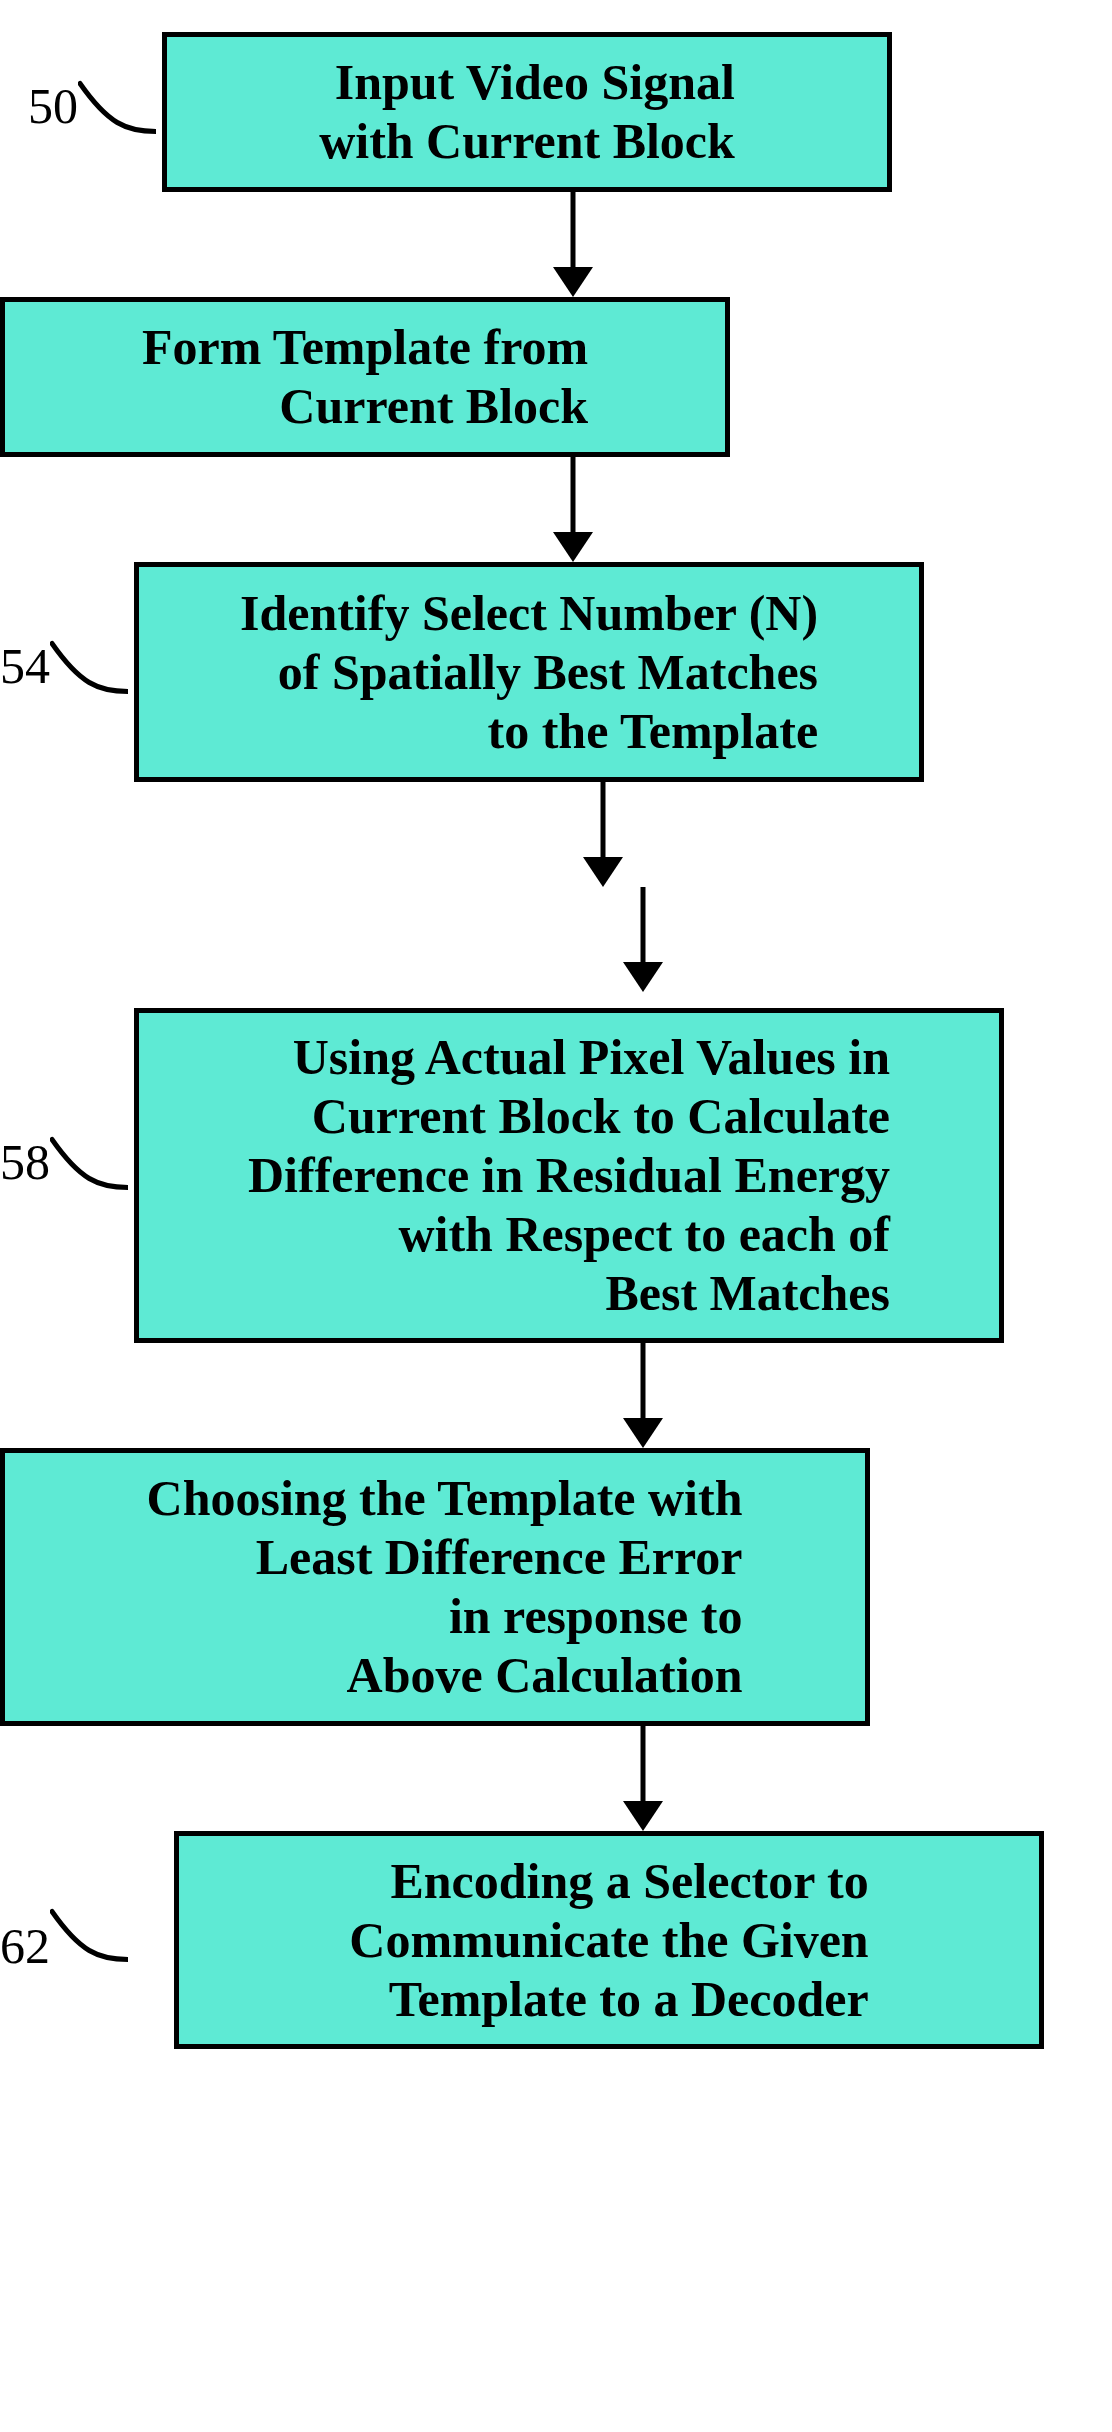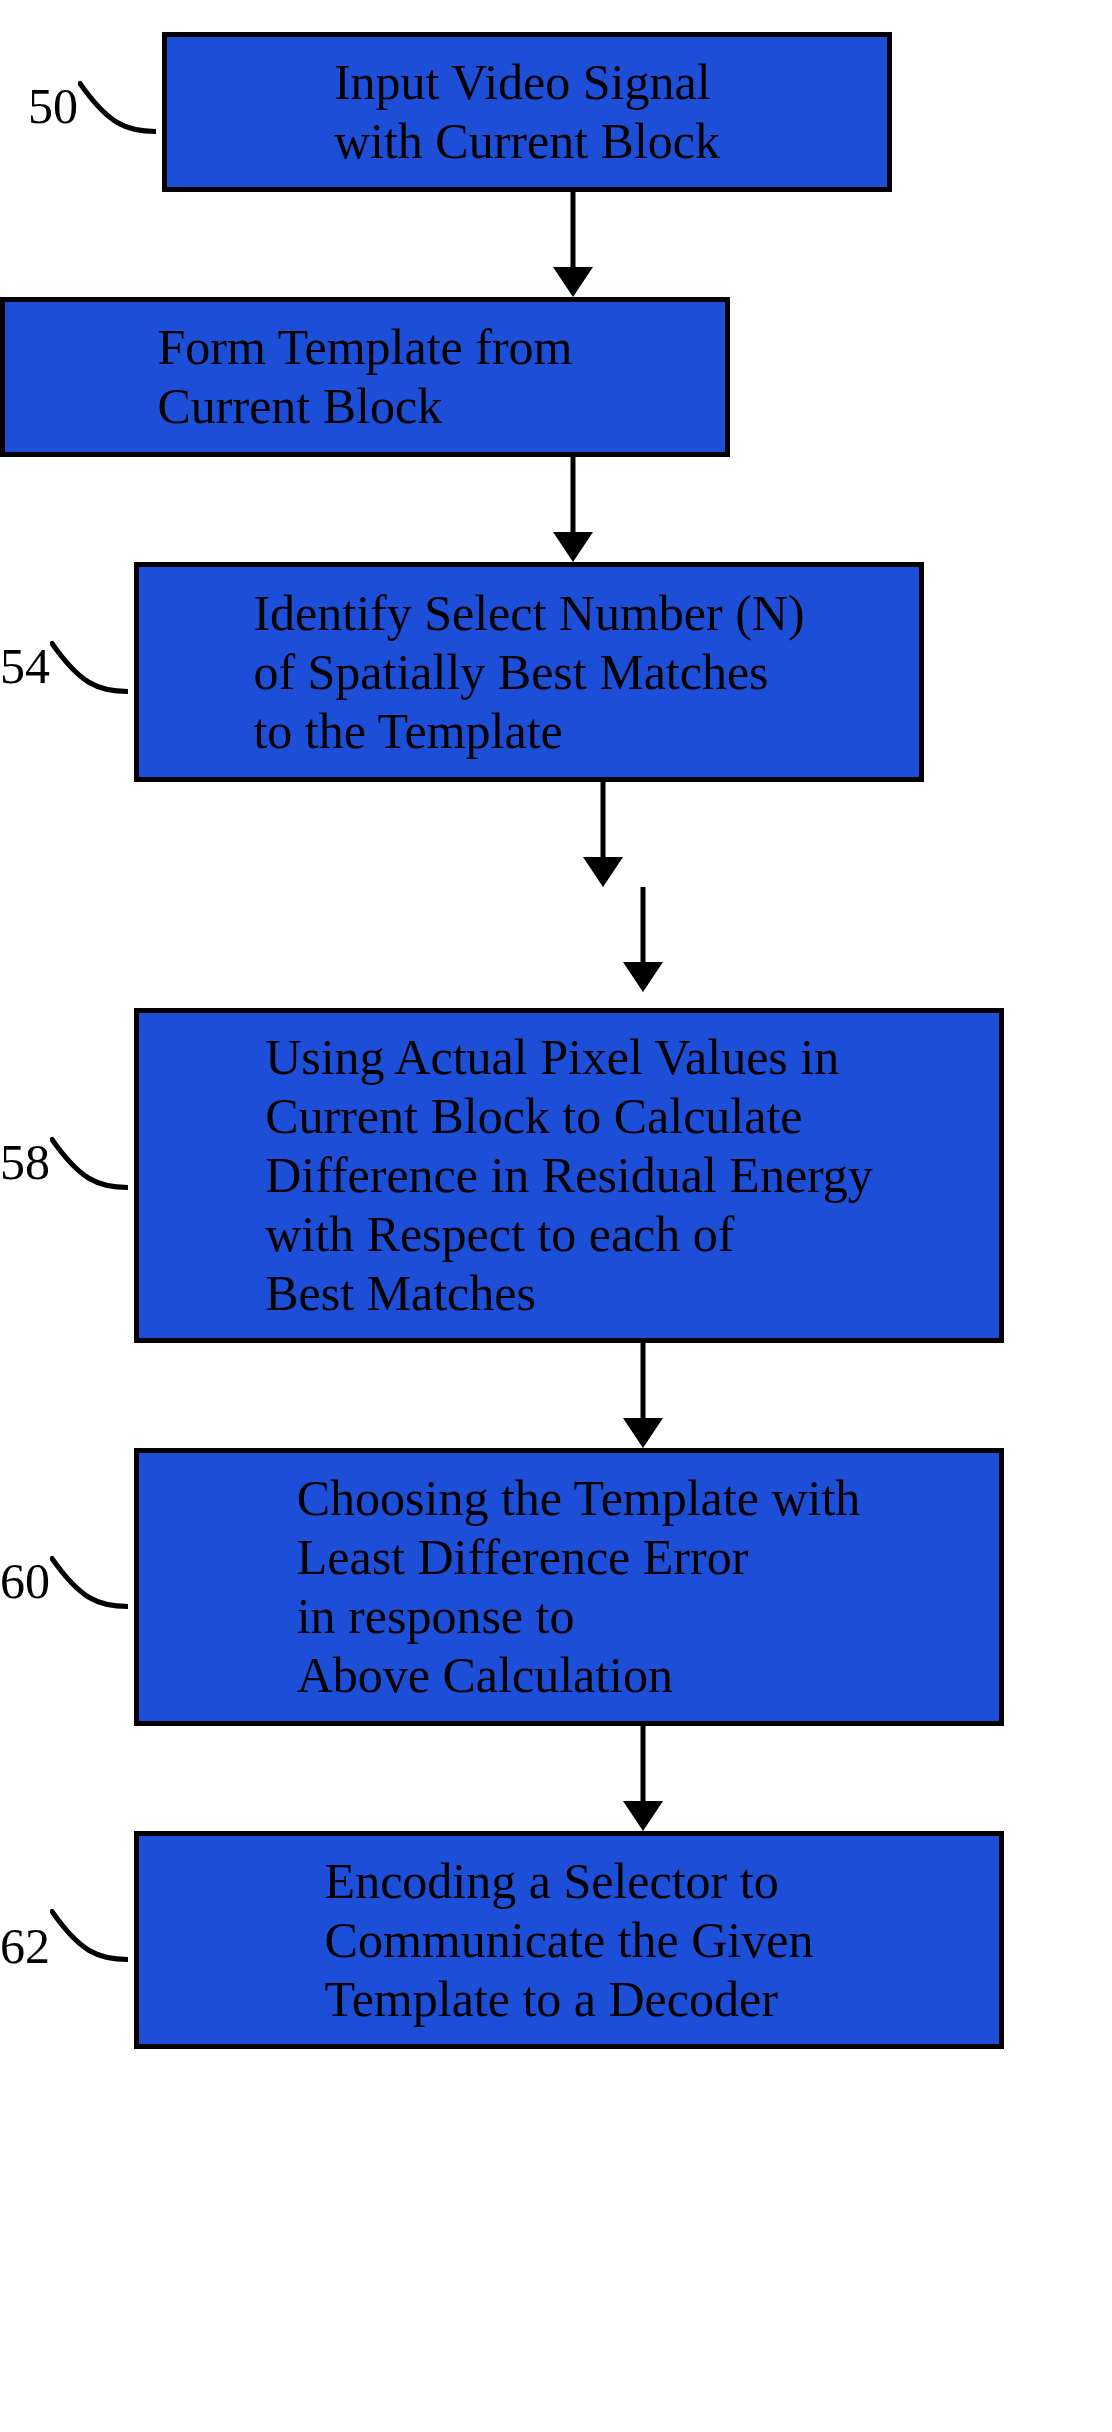--- a/index.html
+++ b/index.html
@@ -37,29 +37,30 @@
     color: #000;
   }
   .connector-svg {
     display: block;
   }
   .box-col {
     flex: 0 0 auto;
   }
   .box {
     border: 5px solid #000;
-    background: #1d4ed8;
+    background: #5eead4;
     display: flex;
     align-items: center;
     justify-content: center;
-    text-align: left;
+    text-align: right;
     color: #000;
     font-size: 50px;
     line-height: 1.18;
     padding: 14px 20px;
+    font-weight: bold;
   }
   .arrow-wrap {
     width: 100%;
     display: flex;
     justify-content: center;
   }
   .arrow-svg { display: block; }
 </style>
 </head>
 <body>
@@ -156,30 +157,20 @@
         </div>
       </div>
     </div>
     <div class="arrow-wrap" style="justify-content: flex-start; padding-left: 613px;">
       <svg class="arrow-svg" width="60" height="105" viewBox="0 0 60 105">
     <line x1="30" y1="0" x2="30" y2="75" stroke="#000" stroke-width="5"></line>
     <polygon points="30,105 10,75 50,75" fill="#000"></polygon>
   </svg>
     </div>
     <div class="row">
-      <div class="label-col">
-        <div style="display: flex; align-items: flex-start;">
-          <span class="label-text">60</span>
-          <span>
-            <svg class="connector-svg" width="78" height="70" viewBox="0 0 78 70">
-    <path d="M 2 6.5 C 30 46.5, 48 54.5, 78 54.5" stroke="#000" stroke-width="5" fill="none" stroke-linecap="round"></path>
-  </svg>
-          </span>
-        </div>
-      </div>
       <div class="box-col">
         <div class="box" style="width: 870px; height: 278px; padding-left: 39px;">
           <span style="white-space: pre-line;">Choosing the Template with
 Least Difference Error
 in response to
 Above Calculation</span>
         </div>
       </div>
     </div>
     <div class="arrow-wrap" style="justify-content: flex-start; padding-left: 613px;">
@@ -193,20 +184,20 @@
         <div style="display: flex; align-items: flex-end;">
           <span class="label-text">62</span>
           <span>
             <svg class="connector-svg" width="78" height="70" viewBox="0 0 78 70">
     <path d="M 2 6.5 C 30 46.5, 48 54.5, 78 54.5" stroke="#000" stroke-width="5" fill="none" stroke-linecap="round"></path>
   </svg>
           </span>
         </div>
       </div>
       <div class="box-col">
-        <div class="box" style="width: 870px; height: 218px;">
+        <div class="box" style="width: 870px; height: 218px; margin-left: 40px;">
           <span style="white-space: pre-line;">Encoding a Selector to
 Communicate the Given
 Template to a Decoder</span>
         </div>
       </div>
     </div>
   </div>
 
 </body></html>

